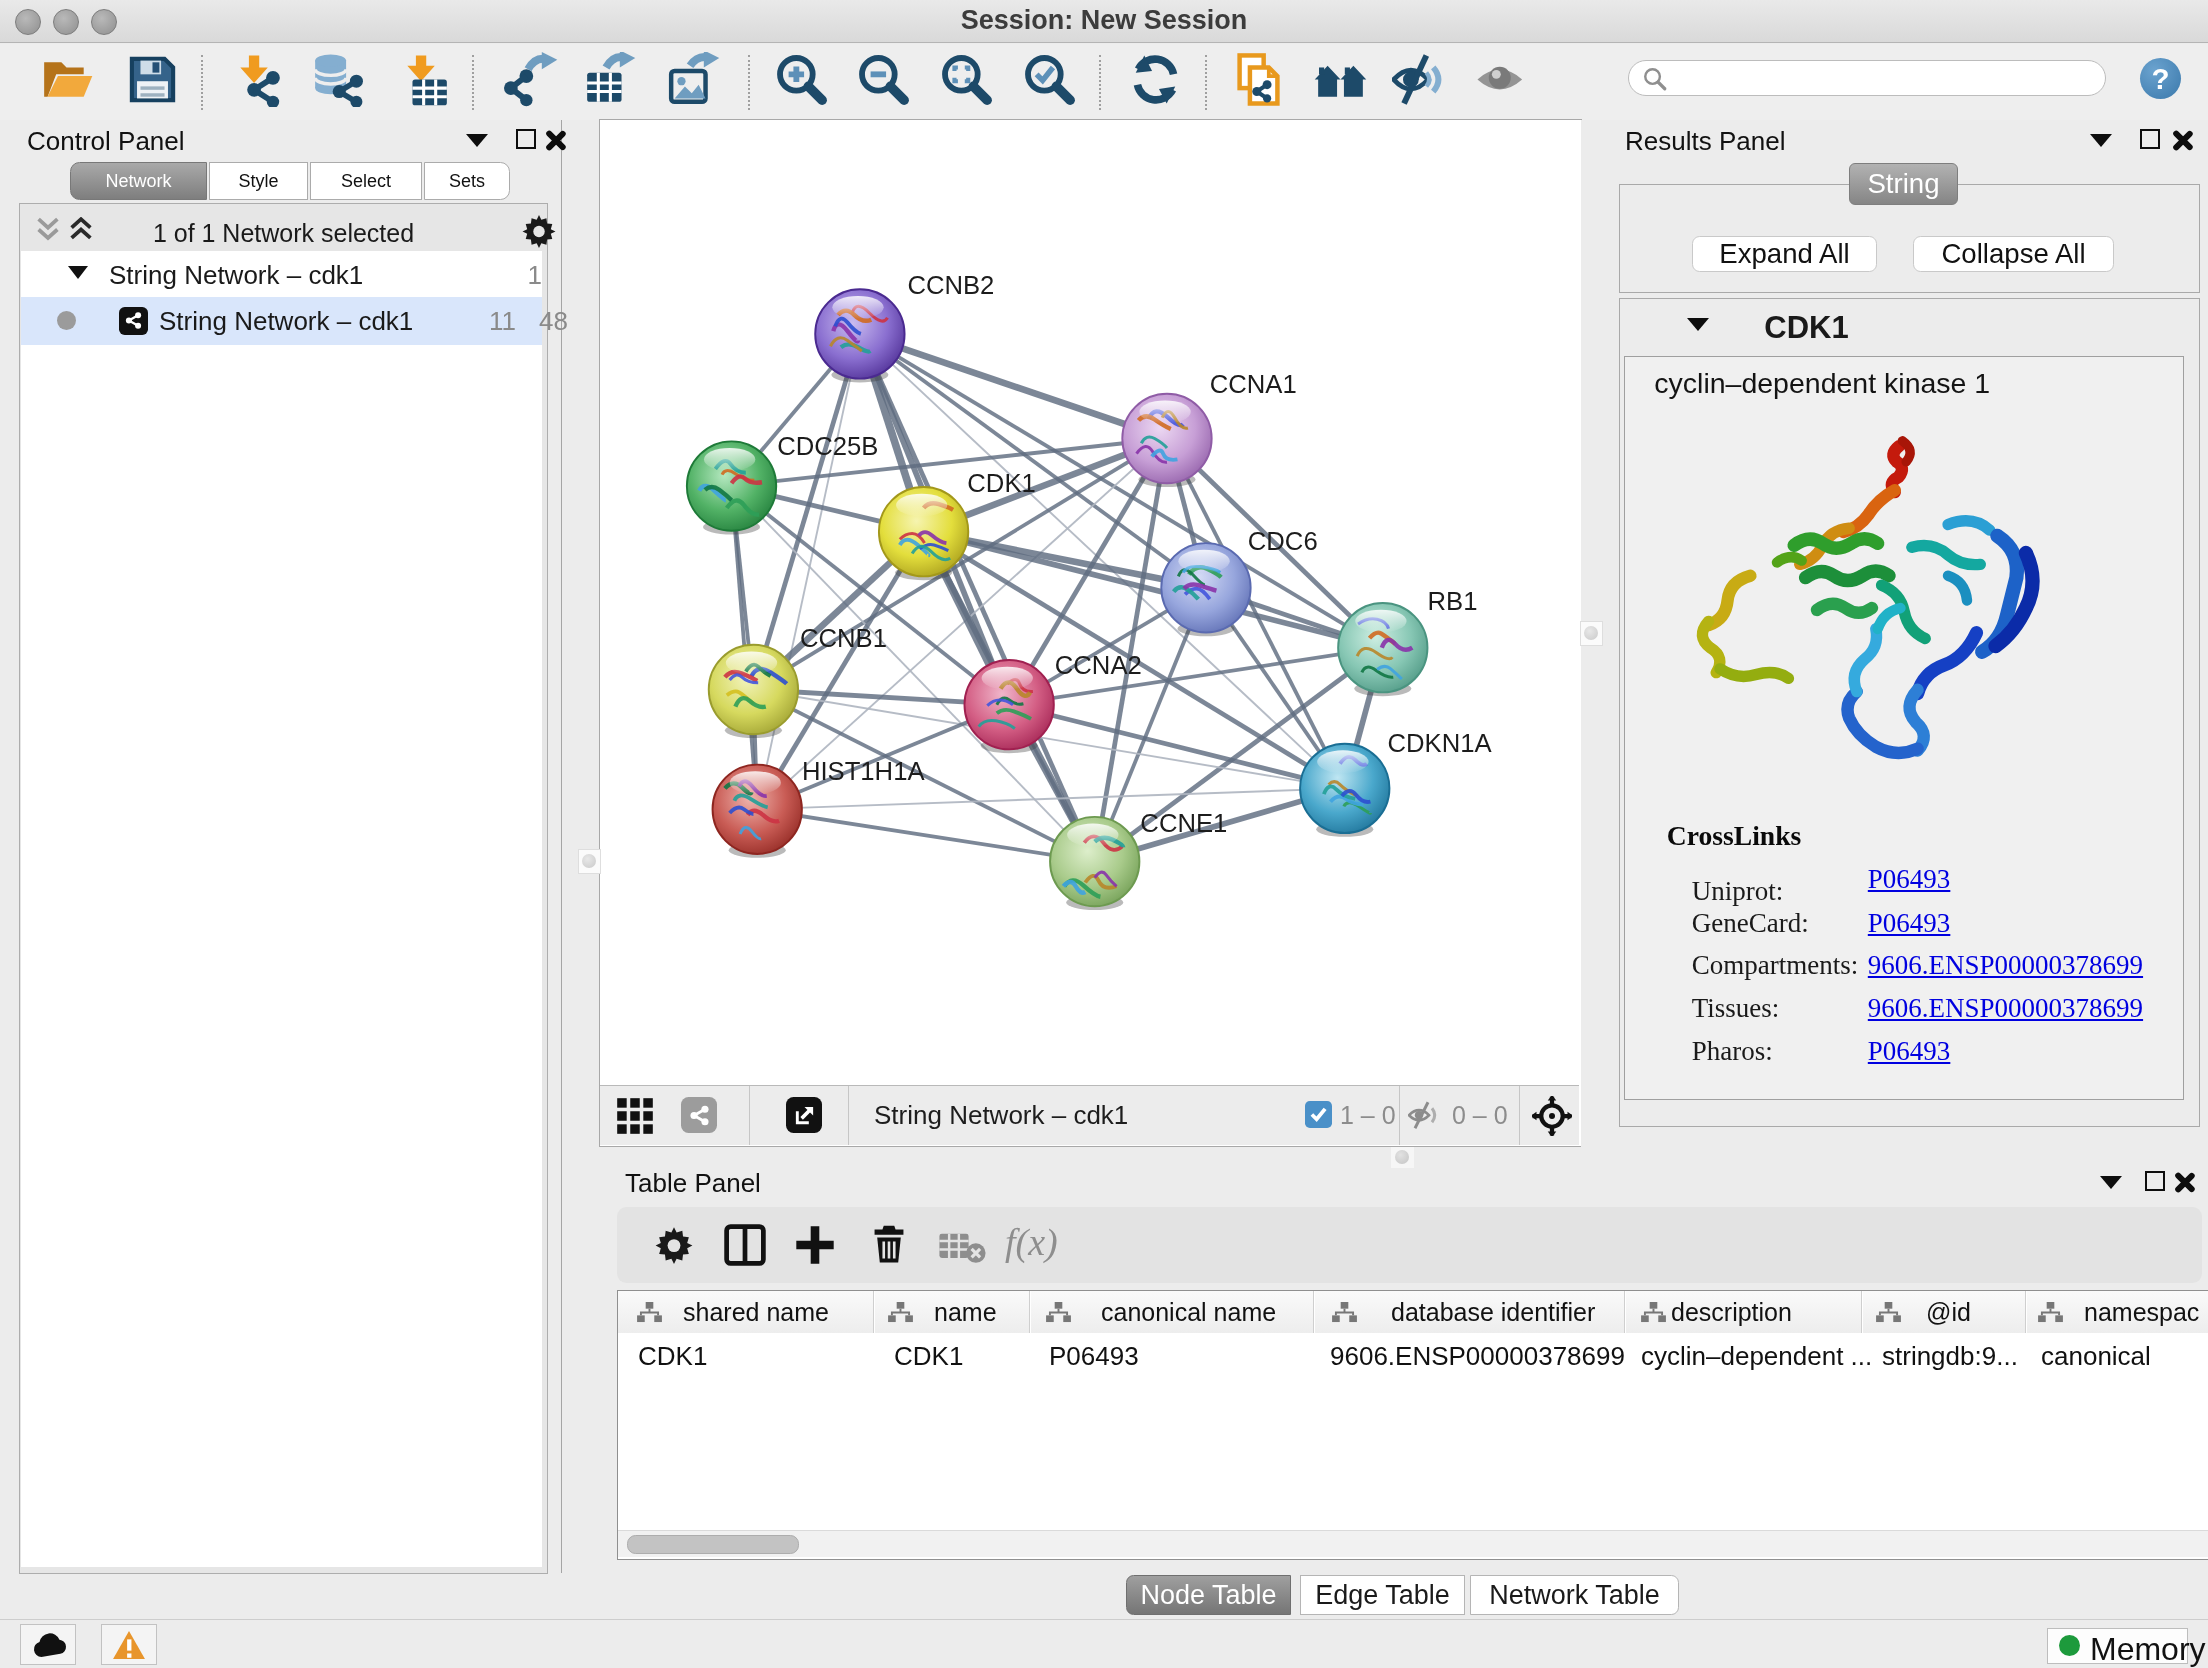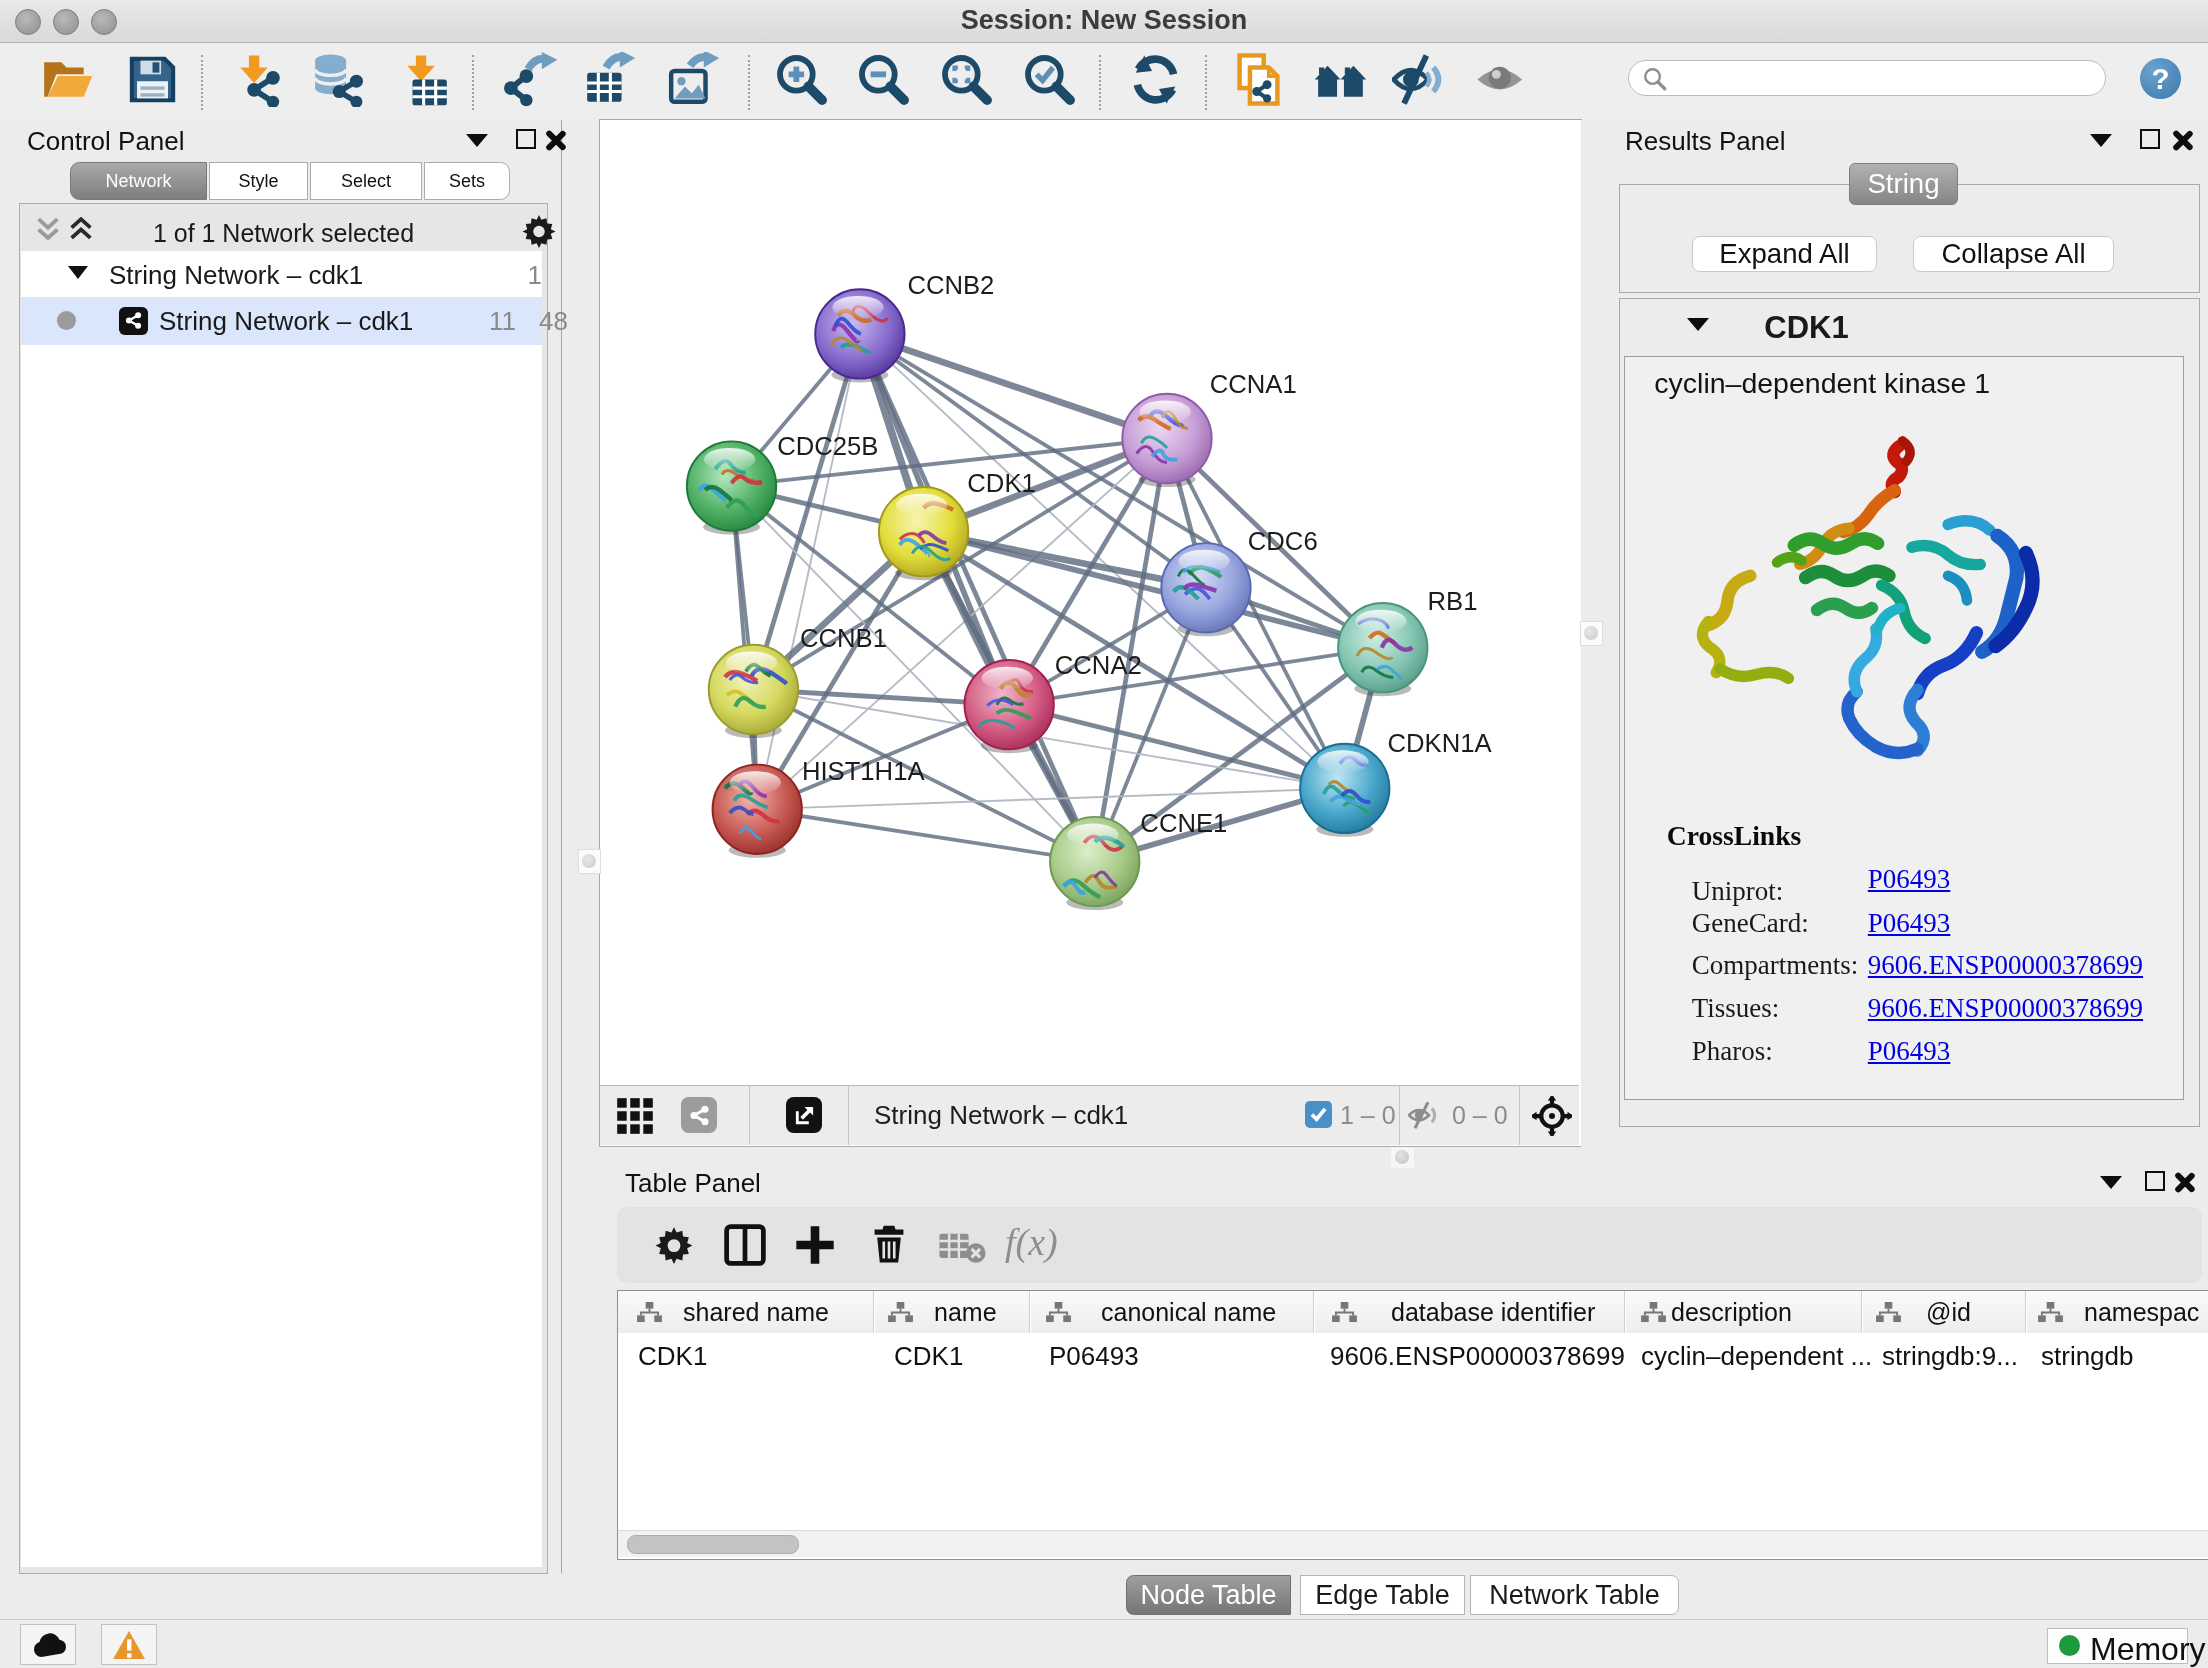--- a/index.html
+++ b/index.html
@@ -736,21 +736,21 @@
             <rect x="18" y="14" width="8" height="7"></rect>
             <path d="M13 7 v4 M4 14 v-3 h18 v3" stroke="#777" stroke-width="2" fill="none"></path>
           </g>
         </svg><span style="margin-left:57px;">namespac</span></div>
     <div class="abs tc" style="left:20px;">CDK1</div>
     <div class="abs tc" style="left:276px;">CDK1</div>
     <div class="abs tc" style="left:431px;">P06493</div>
     <div class="abs tc" style="left:712px;">9606.ENSP00000378699</div>
     <div class="abs tc" style="left:1023px;">cyclin–dependent ...</div>
     <div class="abs tc" style="left:1264px;">stringdb:9...</div>
-    <div class="abs tc" style="left:1423px;">stringdb</div>
+    <div class="abs tc" style="left:1423px;">canonical</div>
     <div class="abs" style="left:0;top:239px;width:1598px;height:26px;background:#f1f1f1;border-top:1.9px solid #dadada;">
       <div class="abs" style="left:8.6px;top:3.8px;width:170px;height:17px;border-radius:8.6px;background:#c3c3c3;border:1px solid #adadad;"></div>
     </div>
   </div>
   <div class="abs btab" style="left:527px;width:163px;background:linear-gradient(#9f9f9f,#757575);color:#fff;border-color:#6f6f6f;border-radius:7.6px 0 0 7.6px;">Node Table</div>
   <div class="abs btab" style="left:701px;width:163px;">Edge Table</div>
   <div class="abs btab" style="left:871px;width:207px;border-radius:0 7.6px 7.6px 0;">Network Table</div>
 </div>
 
 <div id="statusbar" class="abs">

